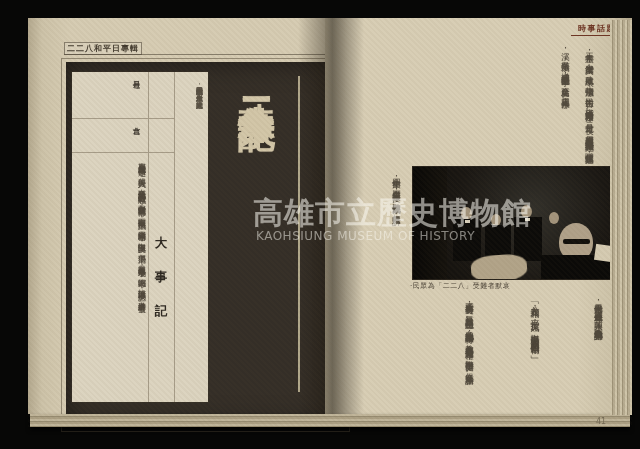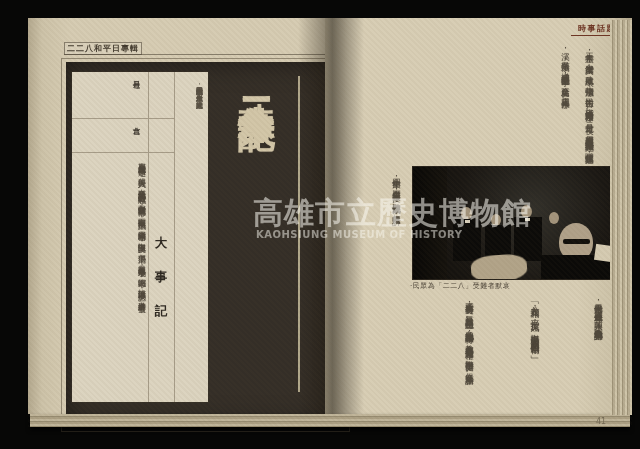--- a/index.html
+++ b/index.html
@@ -90,21 +90,21 @@
   #ph-bigsuit{left:128px;top:88px;width:78px;height:24px;background:#0b0a08;}
   #ph-chair{left:58px;top:88px;width:56px;height:26px;background:#b2a489;border-radius:40%;transform:rotate(-4deg);filter:blur(.6px);}
   #ph-paper{left:182px;top:78px;width:18px;height:16px;background:#d5cbb2;transform:rotate(8deg);filter:blur(.4px);}
   #photo-caption{position:absolute;left:410px;top:281px;width:160px;height:10px;z-index:2;
     font-size:7px;letter-spacing:.5px;color:#4a4236;}
 
   
   #watermark{position:absolute;left:0;top:0;width:640px;height:449px;z-index:9;pointer-events:none;margin-left:27px;}
   #wm-zh{position:absolute;left:226px;top:193px;font-size:30px;font-weight:bold;letter-spacing:1px;
     color:rgba(250,248,240,.55);}
-  #wm-en{position:absolute;left:229px;top:229px;font-size:10px;font-weight:bold;letter-spacing:.5px;
+  #wm-en{position:absolute;left:229px;top:229px;font-size:12px;font-weight:normal;letter-spacing:.5px;
     color:rgba(250,248,240,.5);}
 </style>
 </head>
 <body>
 
 <div id="canvas">
 
   <div class="page" id="left-page">
     <div id="edition-label">二二八和平日專輯</div>
     <div id="edition-rule"></div>

